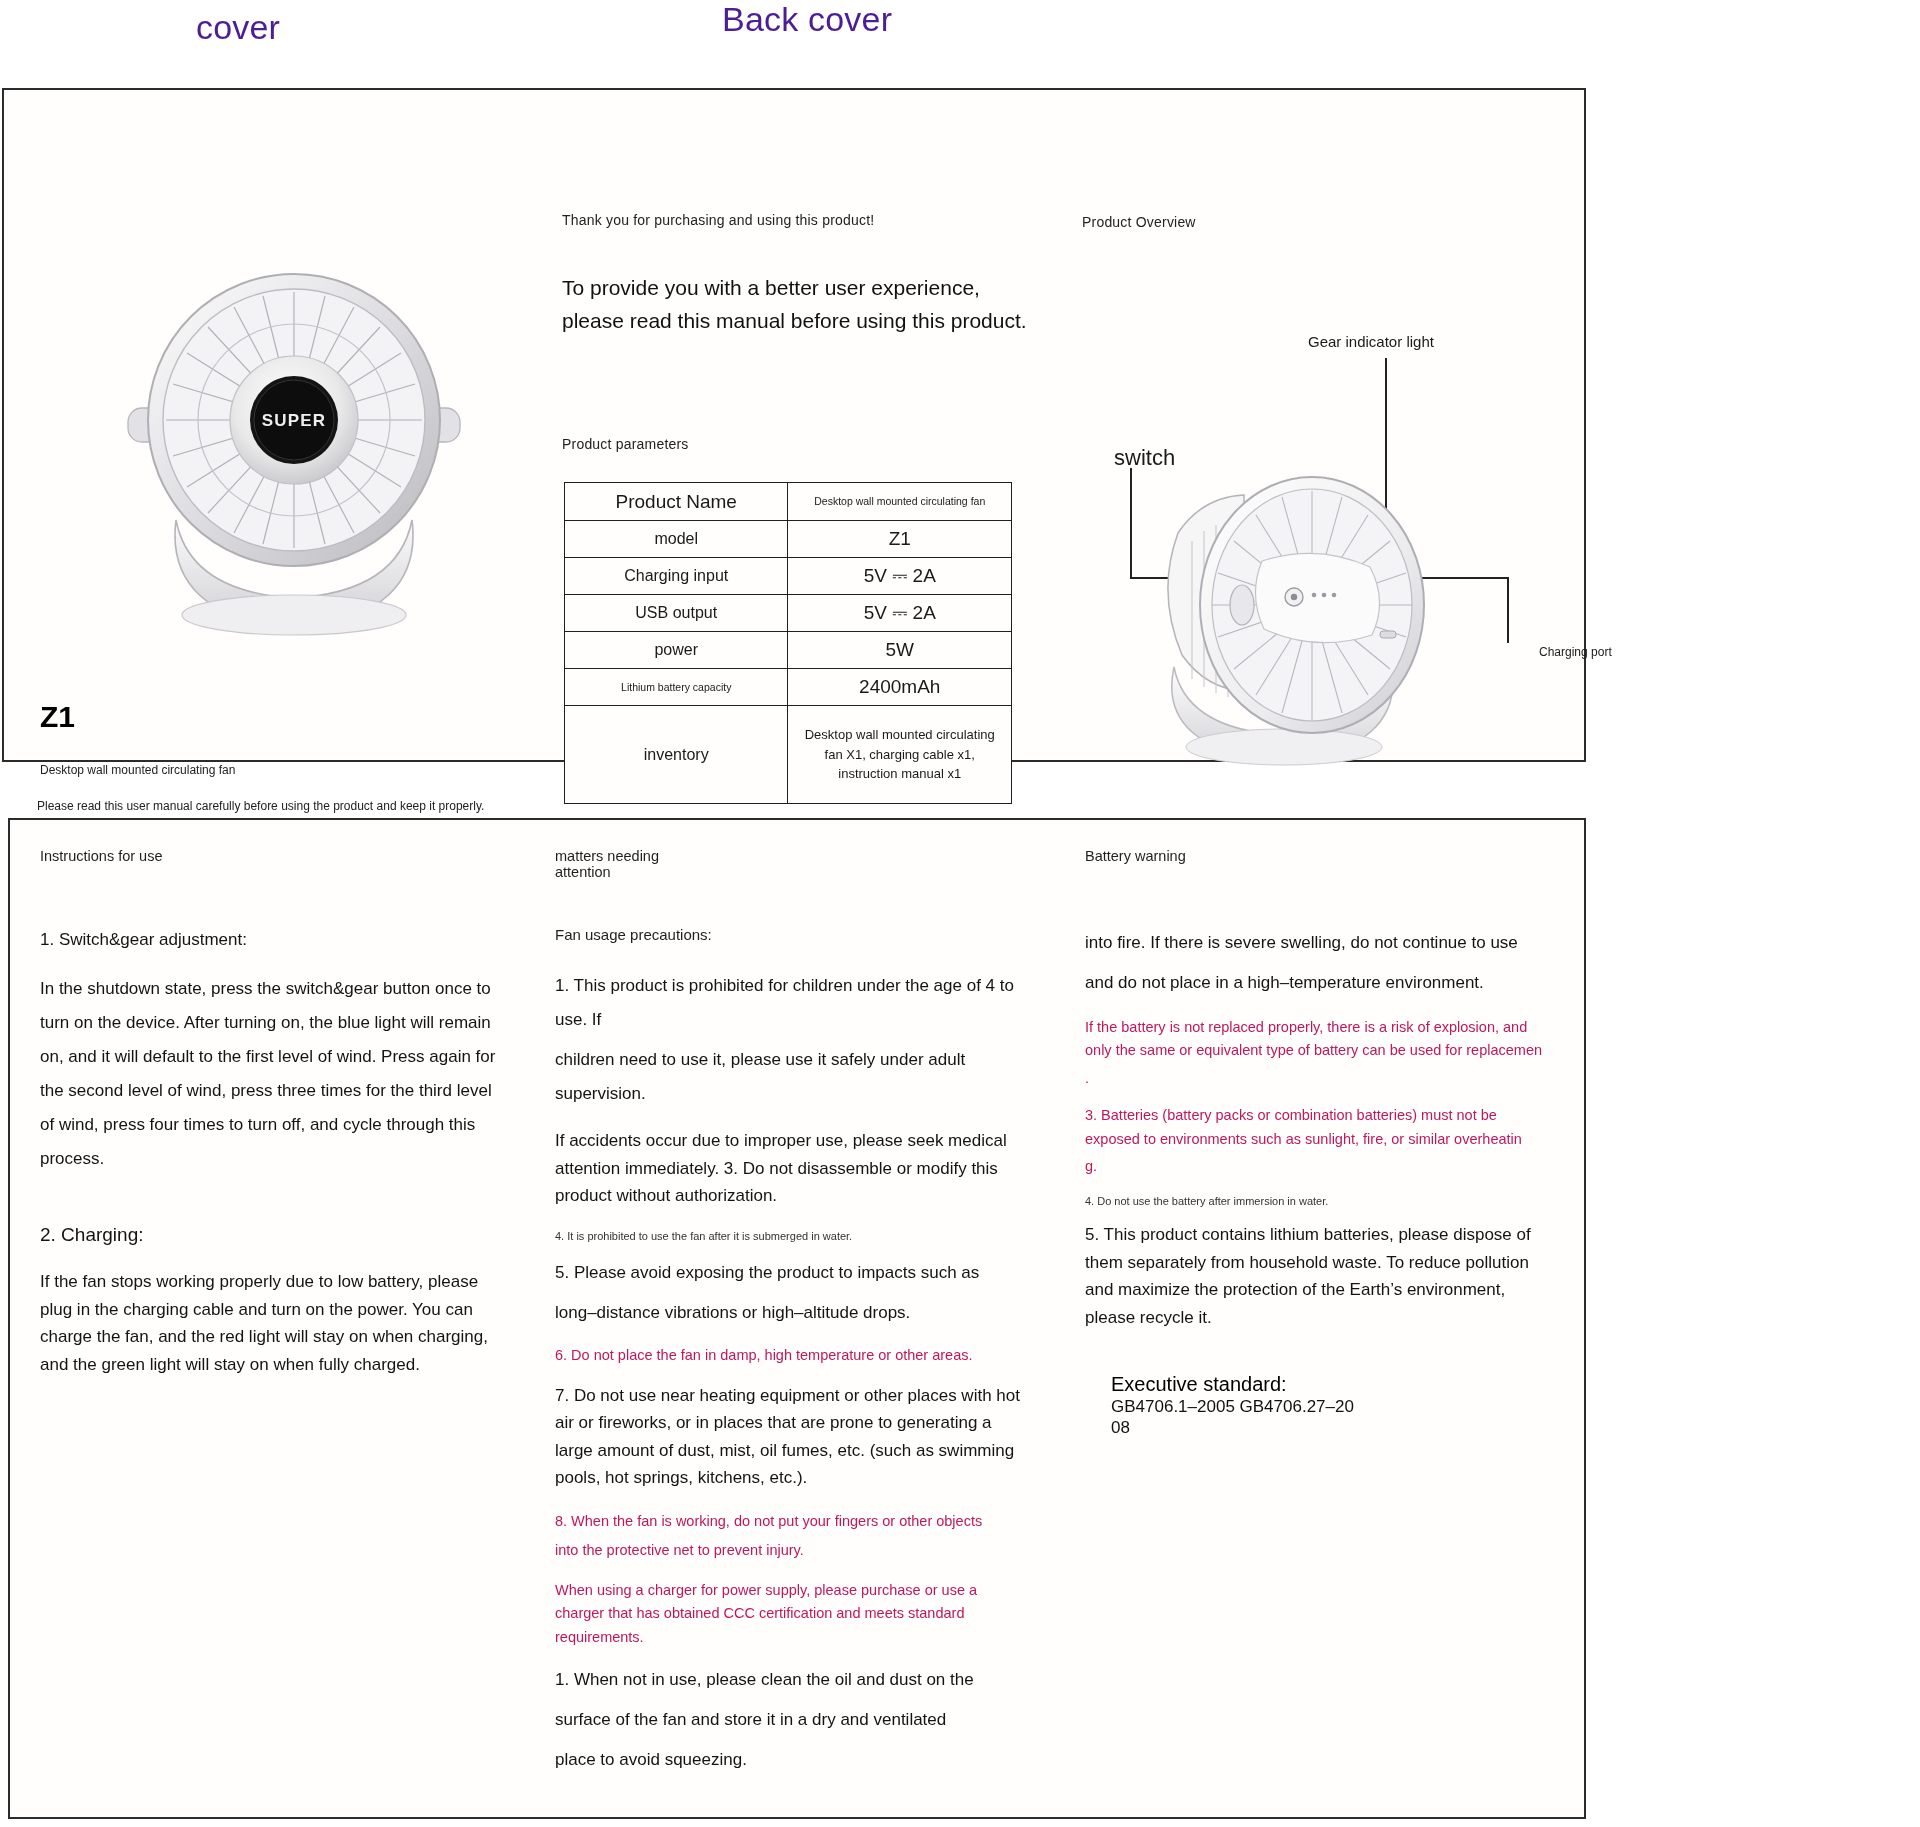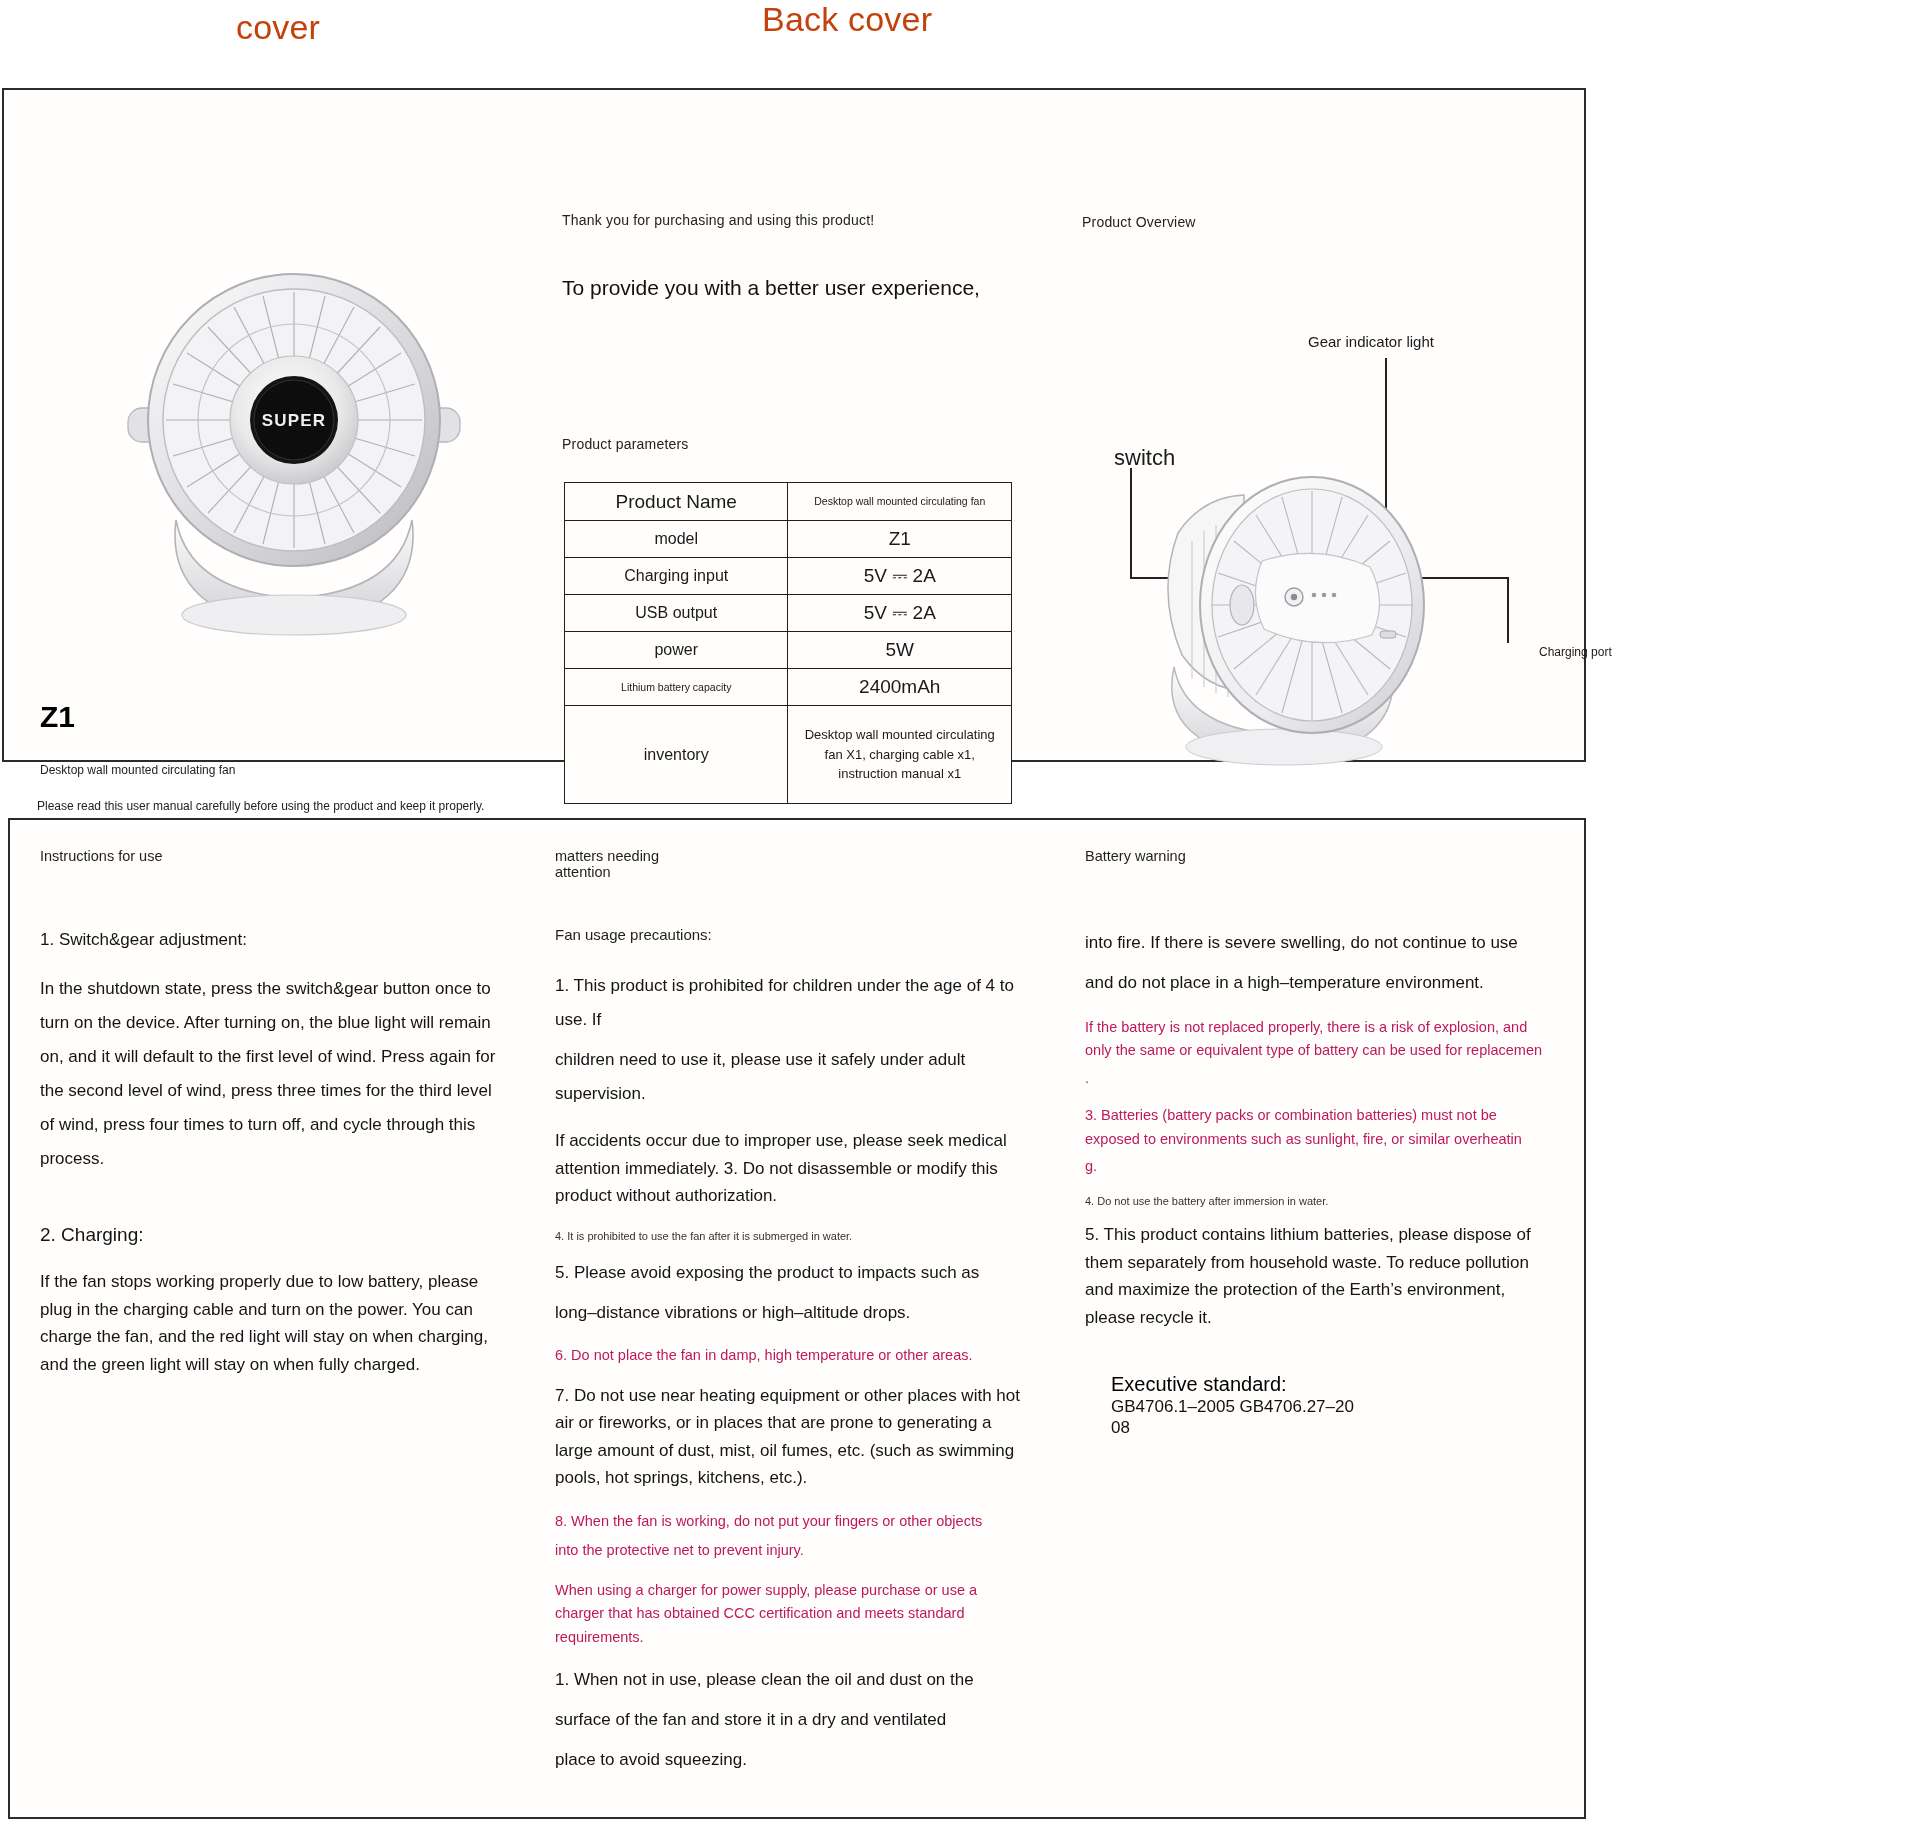--- a/index.html
+++ b/index.html
@@ -14,24 +14,23 @@
     width: 1920px;
     height: 1827px;
     background: #ffffff;
     overflow: hidden;
   }
 
   
   .top-caption {
     position: absolute;
     font-size: 34px;
-    color: #c2410c;
+    color: #4c1d95;
     letter-spacing: 0.2px;
     white-space: nowrap;
-    margin-left: 40px;
   }
   #cap-cover { left: 196px; top: 8px; }
   #cap-back  { left: 722px; top: 0px; }
 
   
   .sheet {
     position: absolute;
     border: 2px solid #2b2b2b;
     background: #fffefc;
   }
@@ -189,20 +188,21 @@
     </svg>
 
     <div class="xl" id="cover-model">Z1</div>
     <div class="tiny" id="cover-sub">Desktop wall mounted circulating fan</div>
     <div class="tiny" id="cover-note">Please read this user manual carefully before using the product and keep it properly.</div>
 
     <div class="sec-h" id="thanks">Thank you for purchasing and using this product!</div>
 
     <div id="intro">
       <div class="lg">To provide you with a better user experience,</div>
+      <div class="lg">please read this manual before using this product.</div>
     </div>
 
     <div class="sec-h" id="param-head">Product parameters</div>
 
     <table id="param-table">
       <tbody>
         <tr class="row-first">
           <td class="k cell-lg">Product Name</td>
           <td class="v cell-sm">Desktop wall mounted circulating fan</td>
         </tr>

